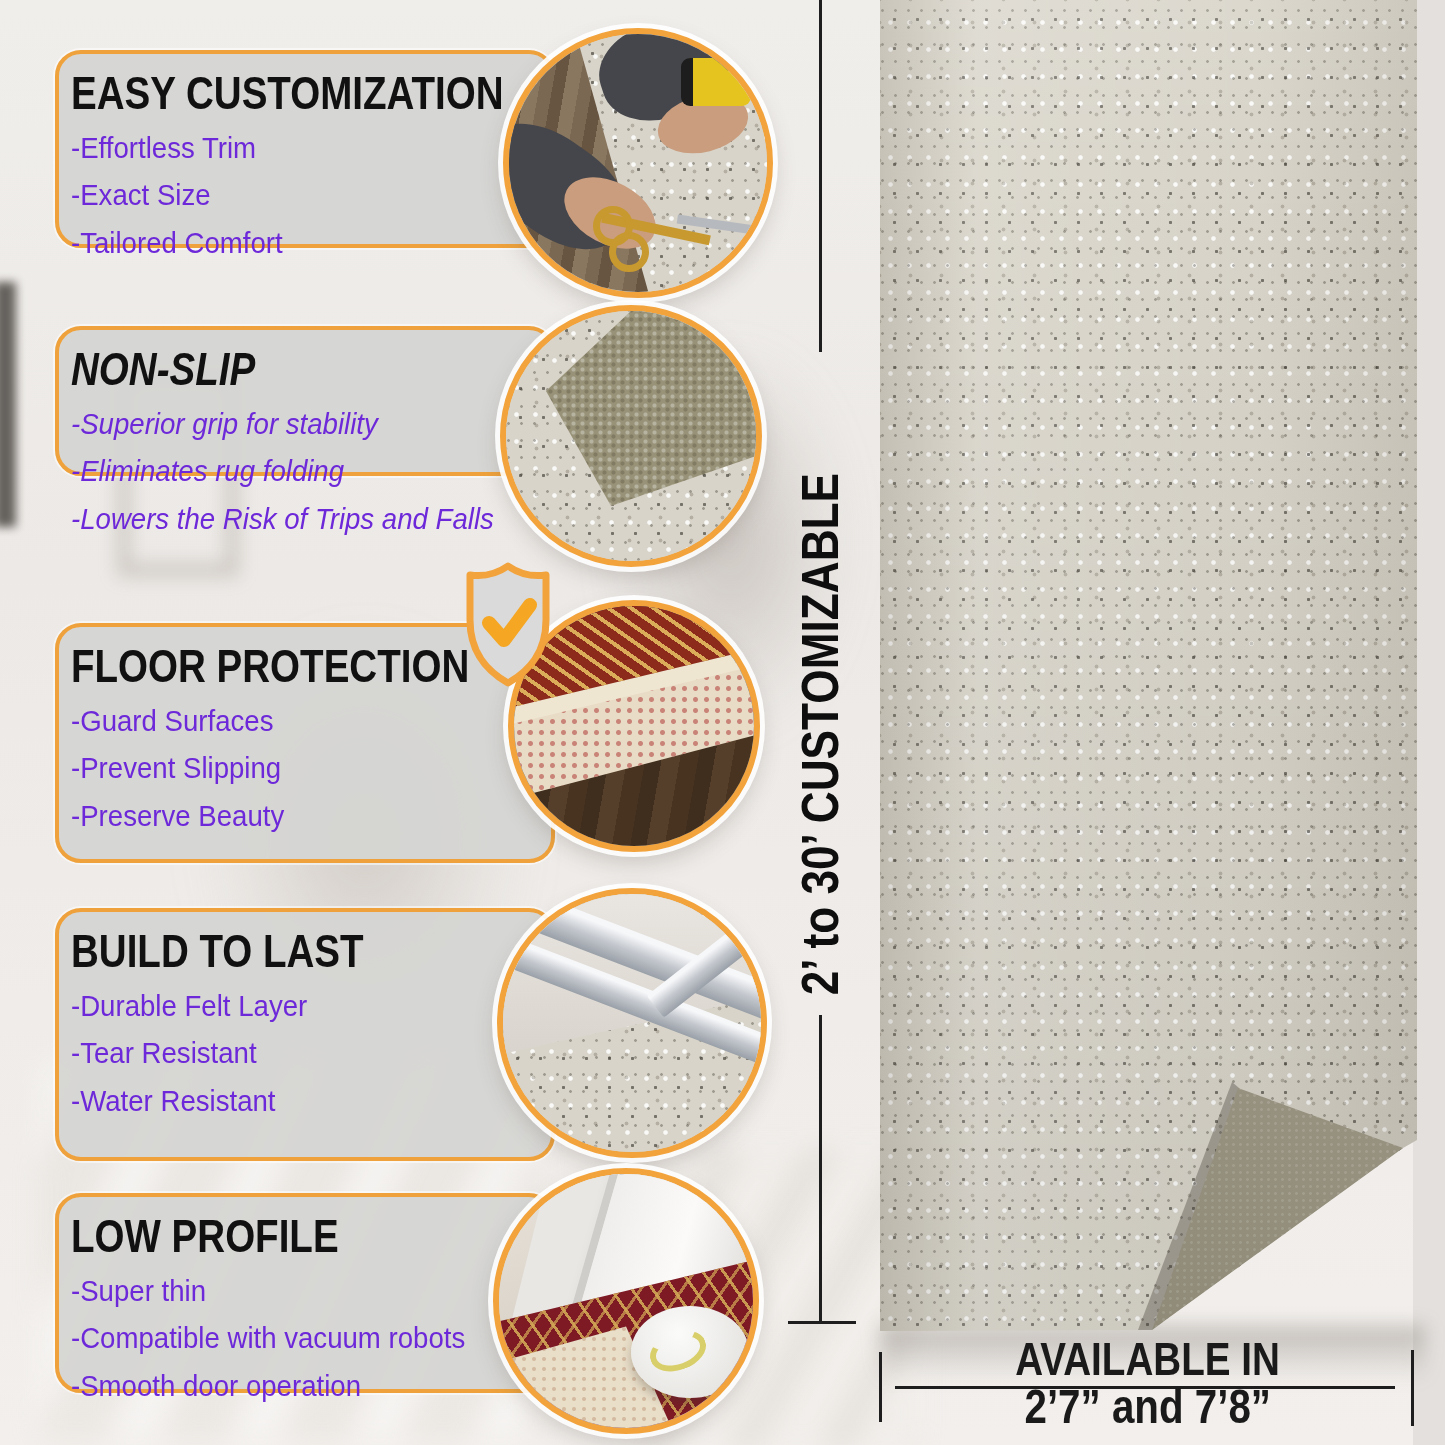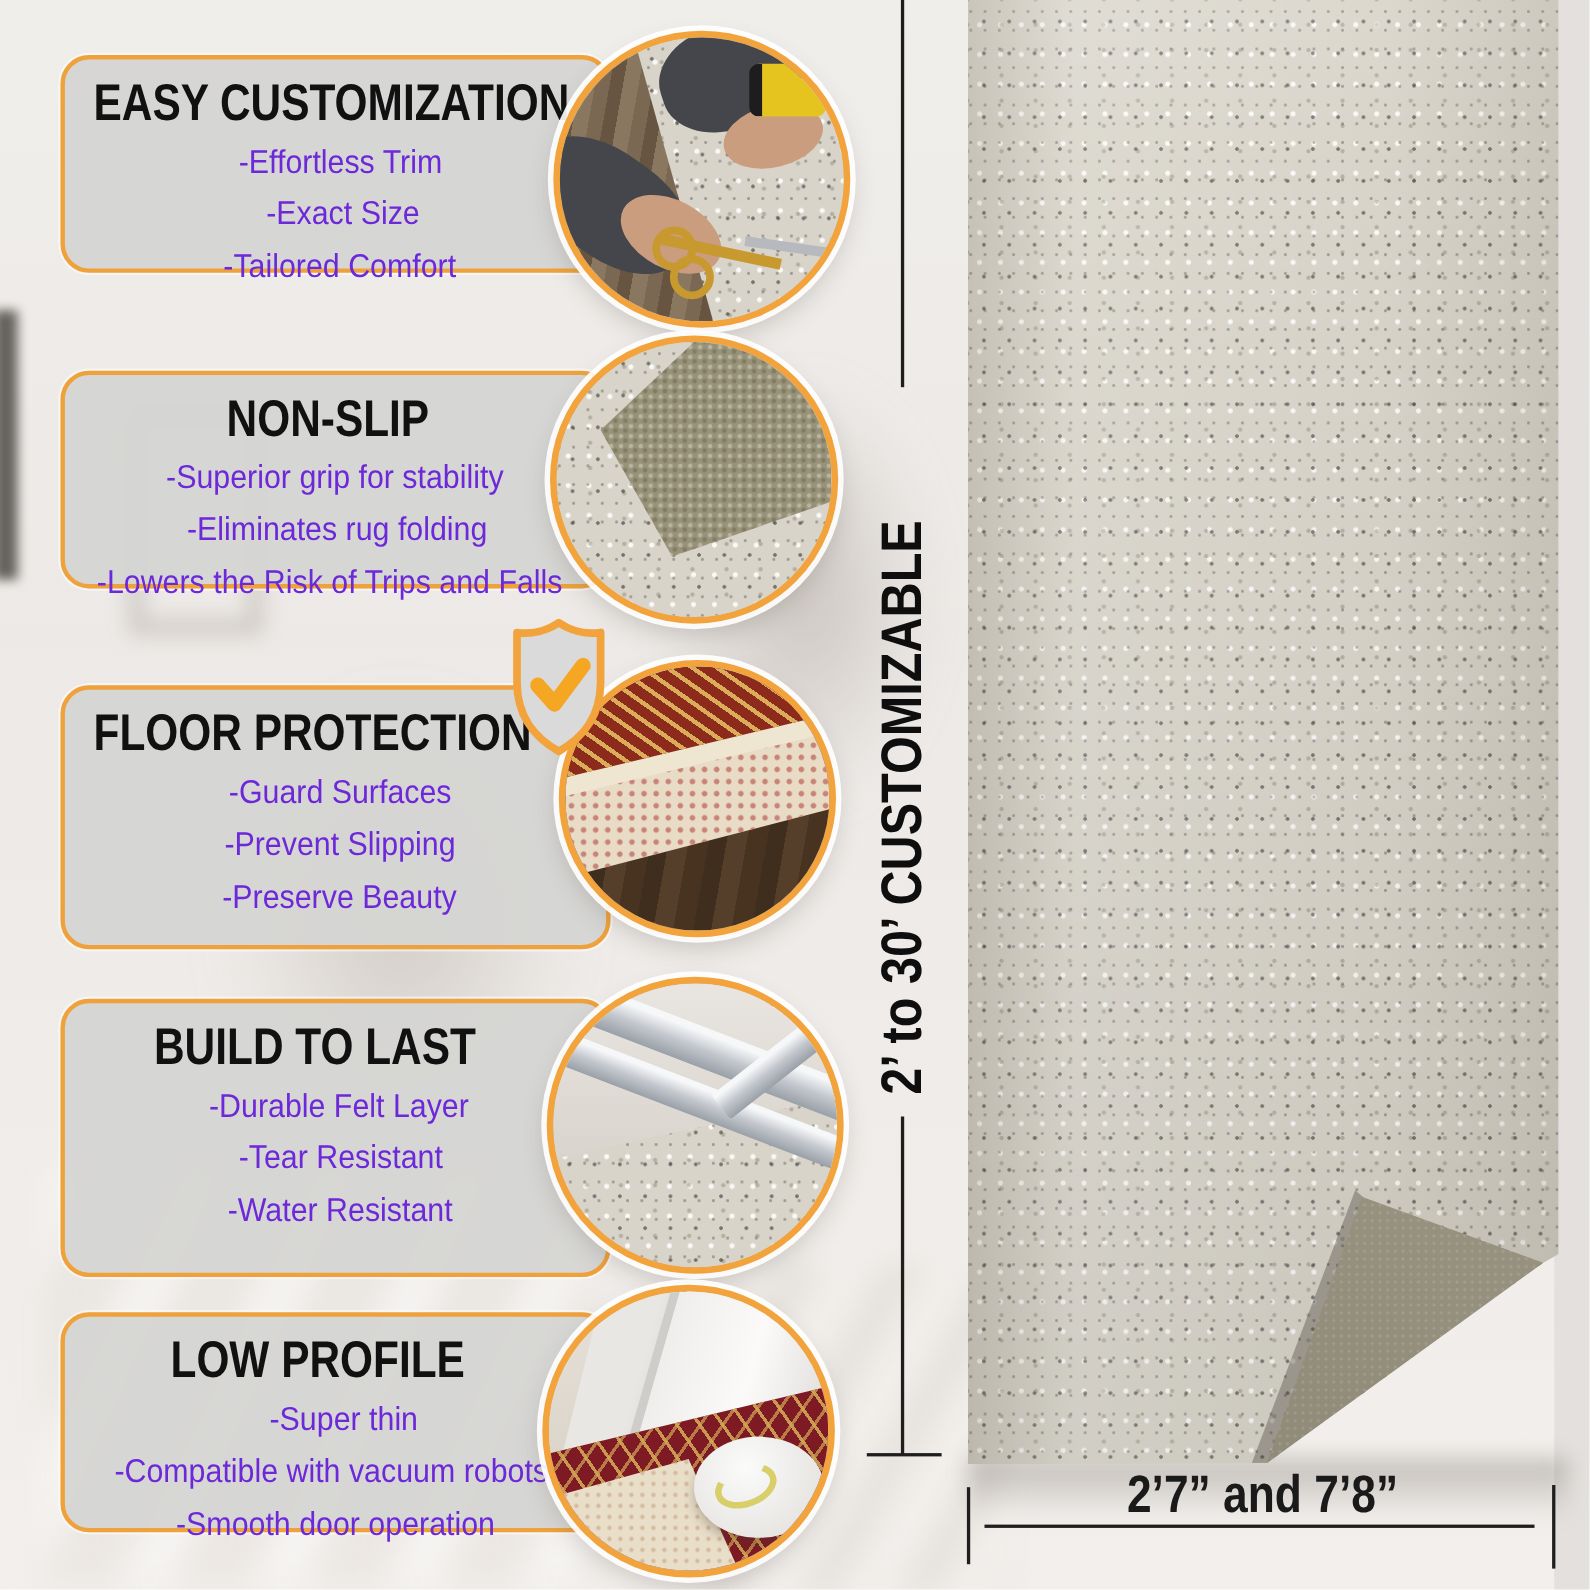--- a/index.html
+++ b/index.html
@@ -18,29 +18,29 @@
   .bg-blob4{left:620px;top:1150px;width:300px;height:300px;background:repeating-linear-gradient(120deg,rgba(205,198,190,.5) 0 30px,rgba(240,237,233,.6) 30px 80px);opacity:.6;filter:blur(12px);}
   .bg-right-strip{left:1413px;top:0;width:32px;height:1445px;background:#e3e0dd;filter:none;}
   .pad-shadow{left:880px;top:1326px;width:545px;height:55px;background:linear-gradient(180deg,rgba(118,112,104,.4),transparent);filter:blur(9px);}
 
   
   .feature{
     position:absolute;left:55px;width:500px;box-sizing:border-box;
     background:rgba(213,212,210,.94);
     border:4px solid #EFA23B;border-radius:26px;
     box-shadow:0 0 0 2px rgba(255,255,255,.55);
-    padding:10px 0 0 26px;z-index:2;text-align:center;
+    padding:10px 0 0 12px;z-index:2;
   }
   .feature h2{margin:4px 0 6px 0;font-size:47px;line-height:1.06;color:#111;letter-spacing:0;}
   .cond{display:inline-block;transform:scaleX(.82);transform-origin:0 50%;white-space:nowrap;font-weight:bold;}
   .feature ul{list-style:none;margin:2px 0 0 0;padding:0;}
   .feature li{font-size:30px;line-height:1.58;color:#6d28d9;}
   .bullet{display:inline-block;transform:scaleX(.92);transform-origin:0 50%;white-space:nowrap;}
   #f1{top:50px;height:198px;}
-  #f2{top:337px;height:198px;}
+  #f2{top:326px;height:150px;font-style:italic;}
   #f3{top:623px;height:240px;}
   #f4{top:908px;height:253px;}
   #f5{top:1193px;height:200px;}
 
   
   .circle{
     position:absolute;border-radius:50%;overflow:hidden;z-index:3;
     border:6px solid #F2A33C;
     box-shadow:0 0 0 5px rgba(255,255,255,.9),0 10px 22px rgba(90,80,70,.25);
     background:#d8d4c9;
@@ -262,14 +262,15 @@
 <div class="mline" id="vline-bot"></div>
 <div class="mline" id="vline-cap"></div>
 <div id="vlabel">
   <span class="cond">2’ to 30’ CUSTOMIZABLE</span>
 </div>
 
 <div class="mline" id="hline"></div>
 <div class="mline" id="hline-ltick"></div>
 <div class="mline" id="hline-rtick"></div>
 <div id="avail">
+  <div class="l1"><span class="cond">AVAILABLE IN</span></div>
   <div class="l2"><span class="cond">2’7” and 7’8”</span></div>
 </div>
 
 </body></html>

